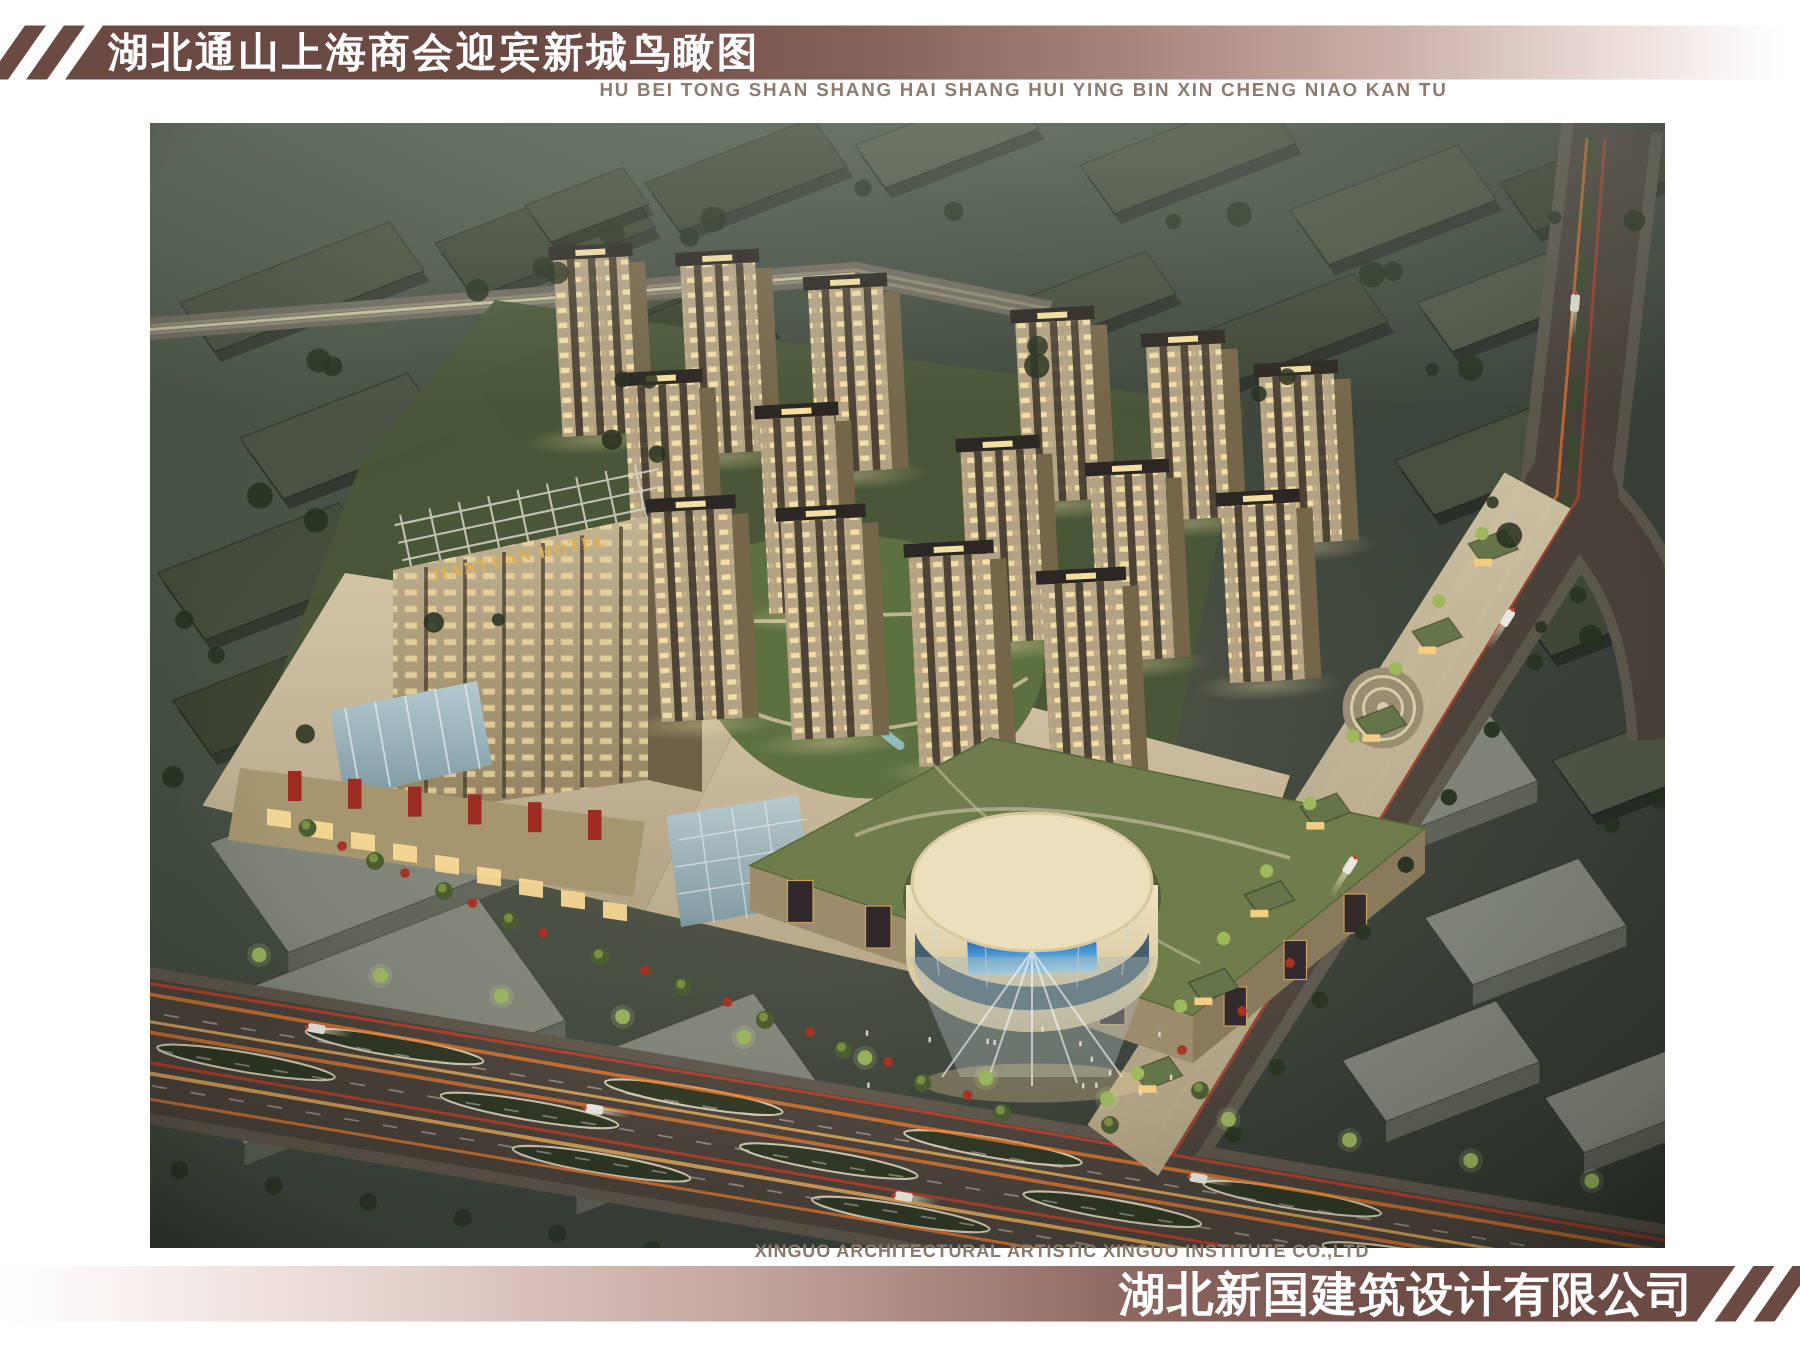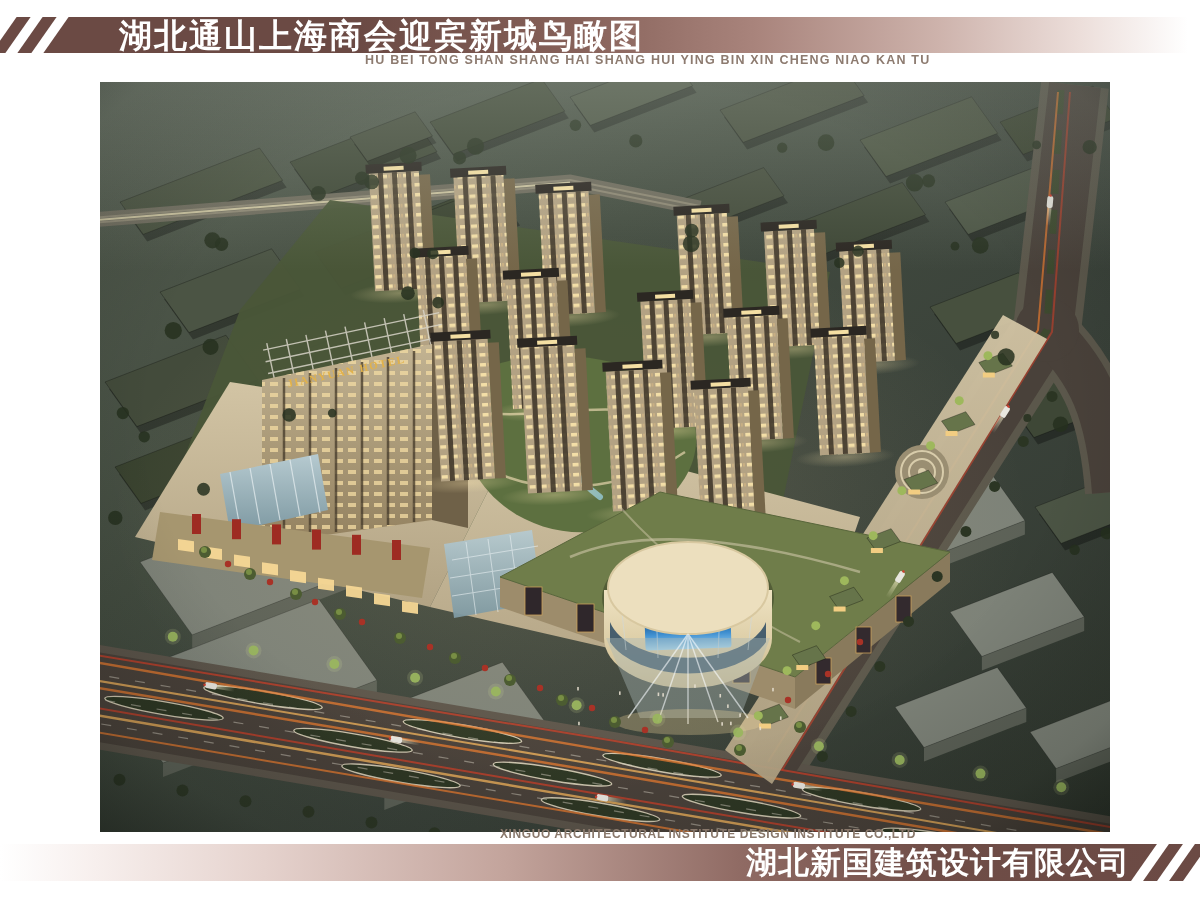--- a/index.html
+++ b/index.html
@@ -2,22 +2,22 @@
 <html><head>
 <meta charset="utf-8">
 <style>
   html,body{margin:0;padding:0;background:#ffffff;}
   .board{position:relative;width:1200px;height:900px;background:#ffffff;overflow:hidden;
          font-family:"Liberation Sans",sans-serif;}
   
   .band-top{position:absolute;left:0;top:17px;width:1200px;height:36px;
     background:linear-gradient(90deg,#6b4a44 0%,#6b4a44 30%,#866159 48%,#a9847c 63%,#cdb2ab 78%,#ecdeda 90%,#ffffff 99%);}
   .title-cn{position:absolute;left:72px;top:17px;height:36px;line-height:37px;
-    color:#ffffff;font-size:33px;font-weight:bold;letter-spacing:2px;white-space:nowrap;margin-left:47px;}
-  .subtitle{position:absolute;left:365px;top:53px;width:600px;text-align:left;
+    color:#ffffff;font-size:27px;font-weight:bold;letter-spacing:2px;white-space:nowrap;}
+  .subtitle{position:absolute;left:365px;top:53px;width:600px;text-align:right;
     color:#8d7b70;font-size:12.5px;font-weight:bold;letter-spacing:1.2px;white-space:nowrap;}
   .stripes{position:absolute;top:0;width:90px;height:36px;}
   .stripes .bar{position:absolute;top:-5px;height:46px;background:#ffffff;transform:skewX(-35deg);}
   .stripes-tl{left:0;top:17px;}
   .stripes-tl .b1{left:-18px;width:22px;} .stripes-tl .b2{left:18px;width:12px;} .stripes-tl .b3{left:44px;width:12px;}
   .stripes-br{right:0;top:844px;height:37px;}
   .stripes-br .bar{height:47px;}
   .stripes-br .b1{right:-18px;width:22px;} .stripes-br .b2{right:18px;width:12px;} .stripes-br .b3{right:44px;width:12px;}
   
   .credit-en{position:absolute;left:408px;top:827px;width:600px;text-align:center;
@@ -714,21 +714,21 @@
  <rect x="-6" y="-3" width="12" height="6" rx="2" fill="#e8e6df"></rect>
  <circle cx="-6.5" cy="0" r="1.3" fill="#d04030"></circle>
           </g>
         </g>
 
     <rect x="0" y="0" width="1010" height="190" fill="url(#hazeG)"></rect>
     <rect x="0" y="0" width="1010" height="750" fill="url(#vignG)"></rect>
   </svg>
   </div>
 
-  <div class="credit-en">XINGUO ARCHITECTURAL INSTITUTE DESIGN INSTITUTE CO.,LTD</div>
+  <div class="credit-en">XINGUO ARCHITECTURAL ARTISTIC XINGUO INSTITUTE CO.,LTD</div>
   <div class="band-bottom"></div>
   <div class="company-cn">湖北新国建筑设计有限公司</div>
   <div class="stripes stripes-br">
     <div class="bar b1"></div>
     <div class="bar b2"></div>
     <div class="bar b3"></div>
   </div>
 </div>
 
 </body></html>

